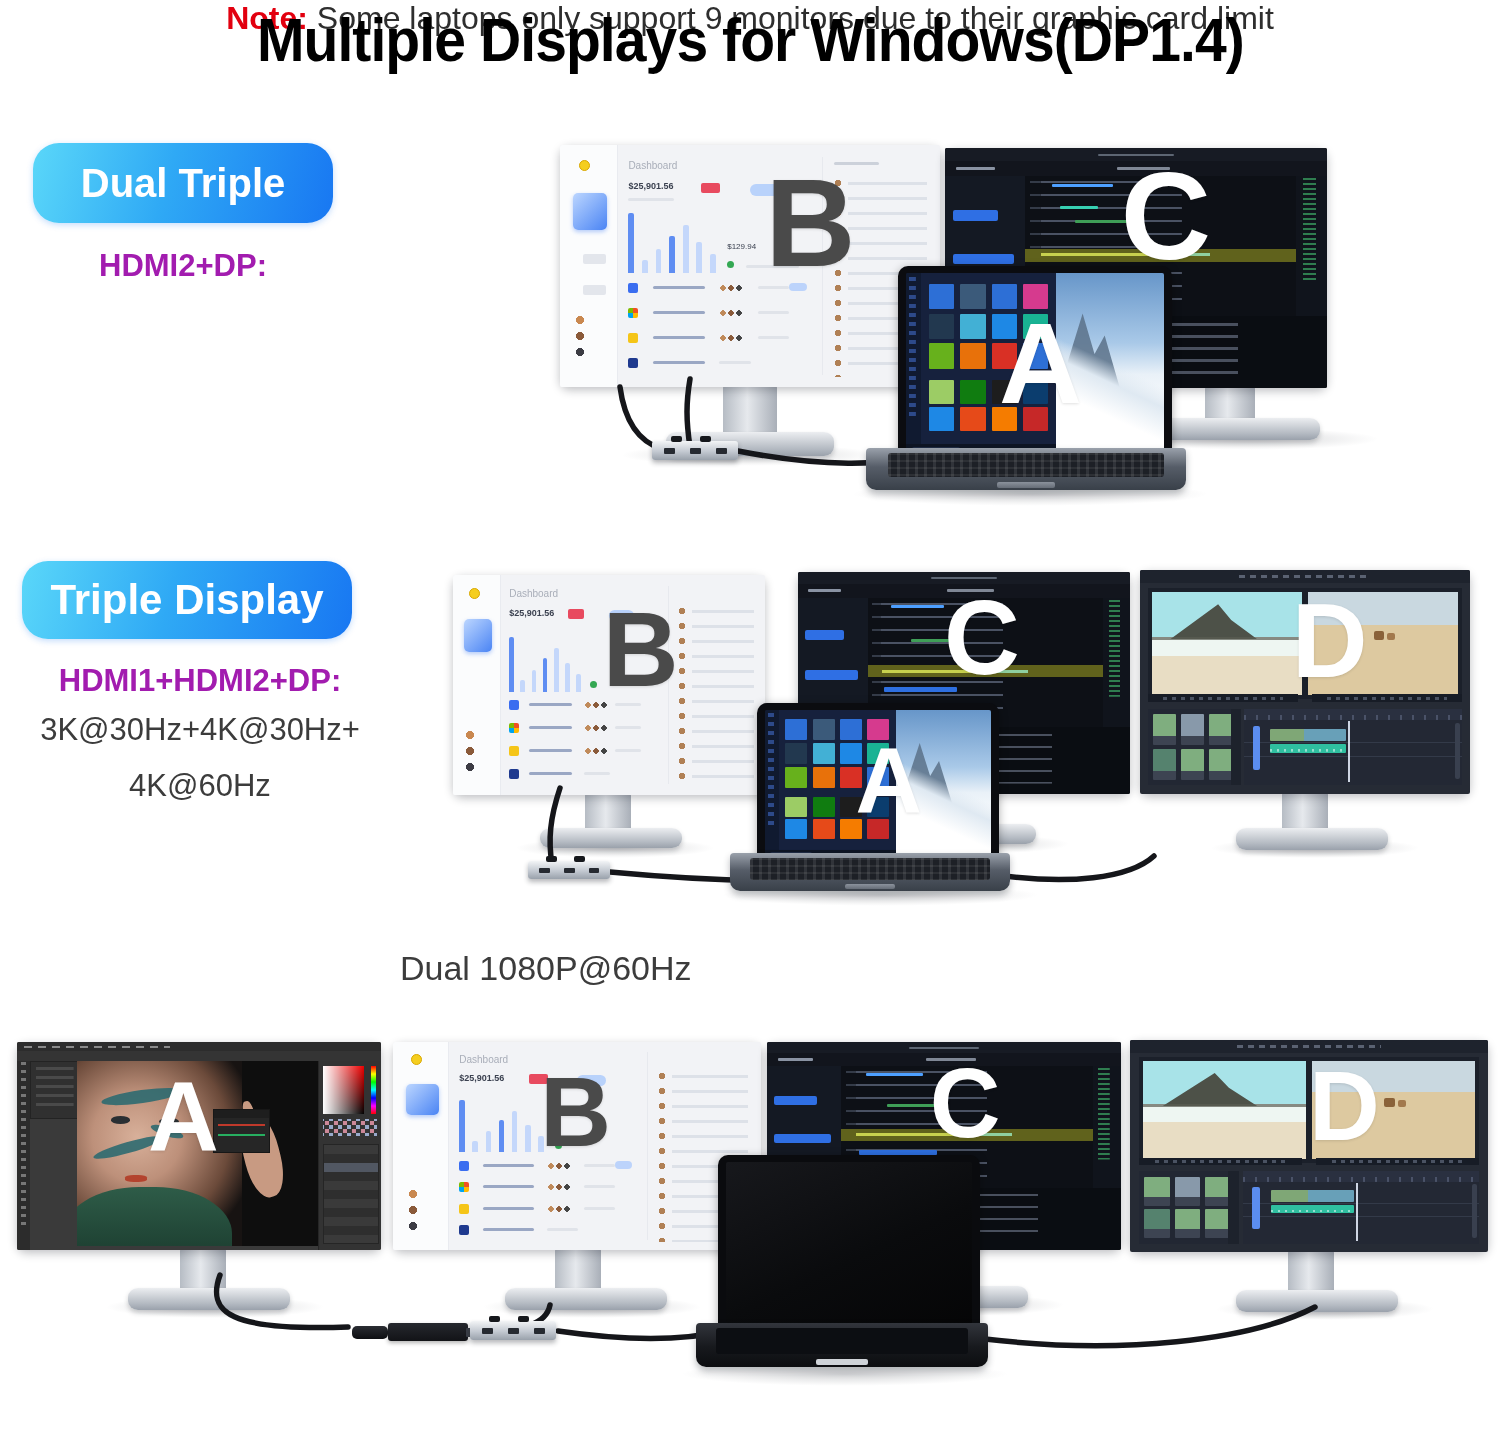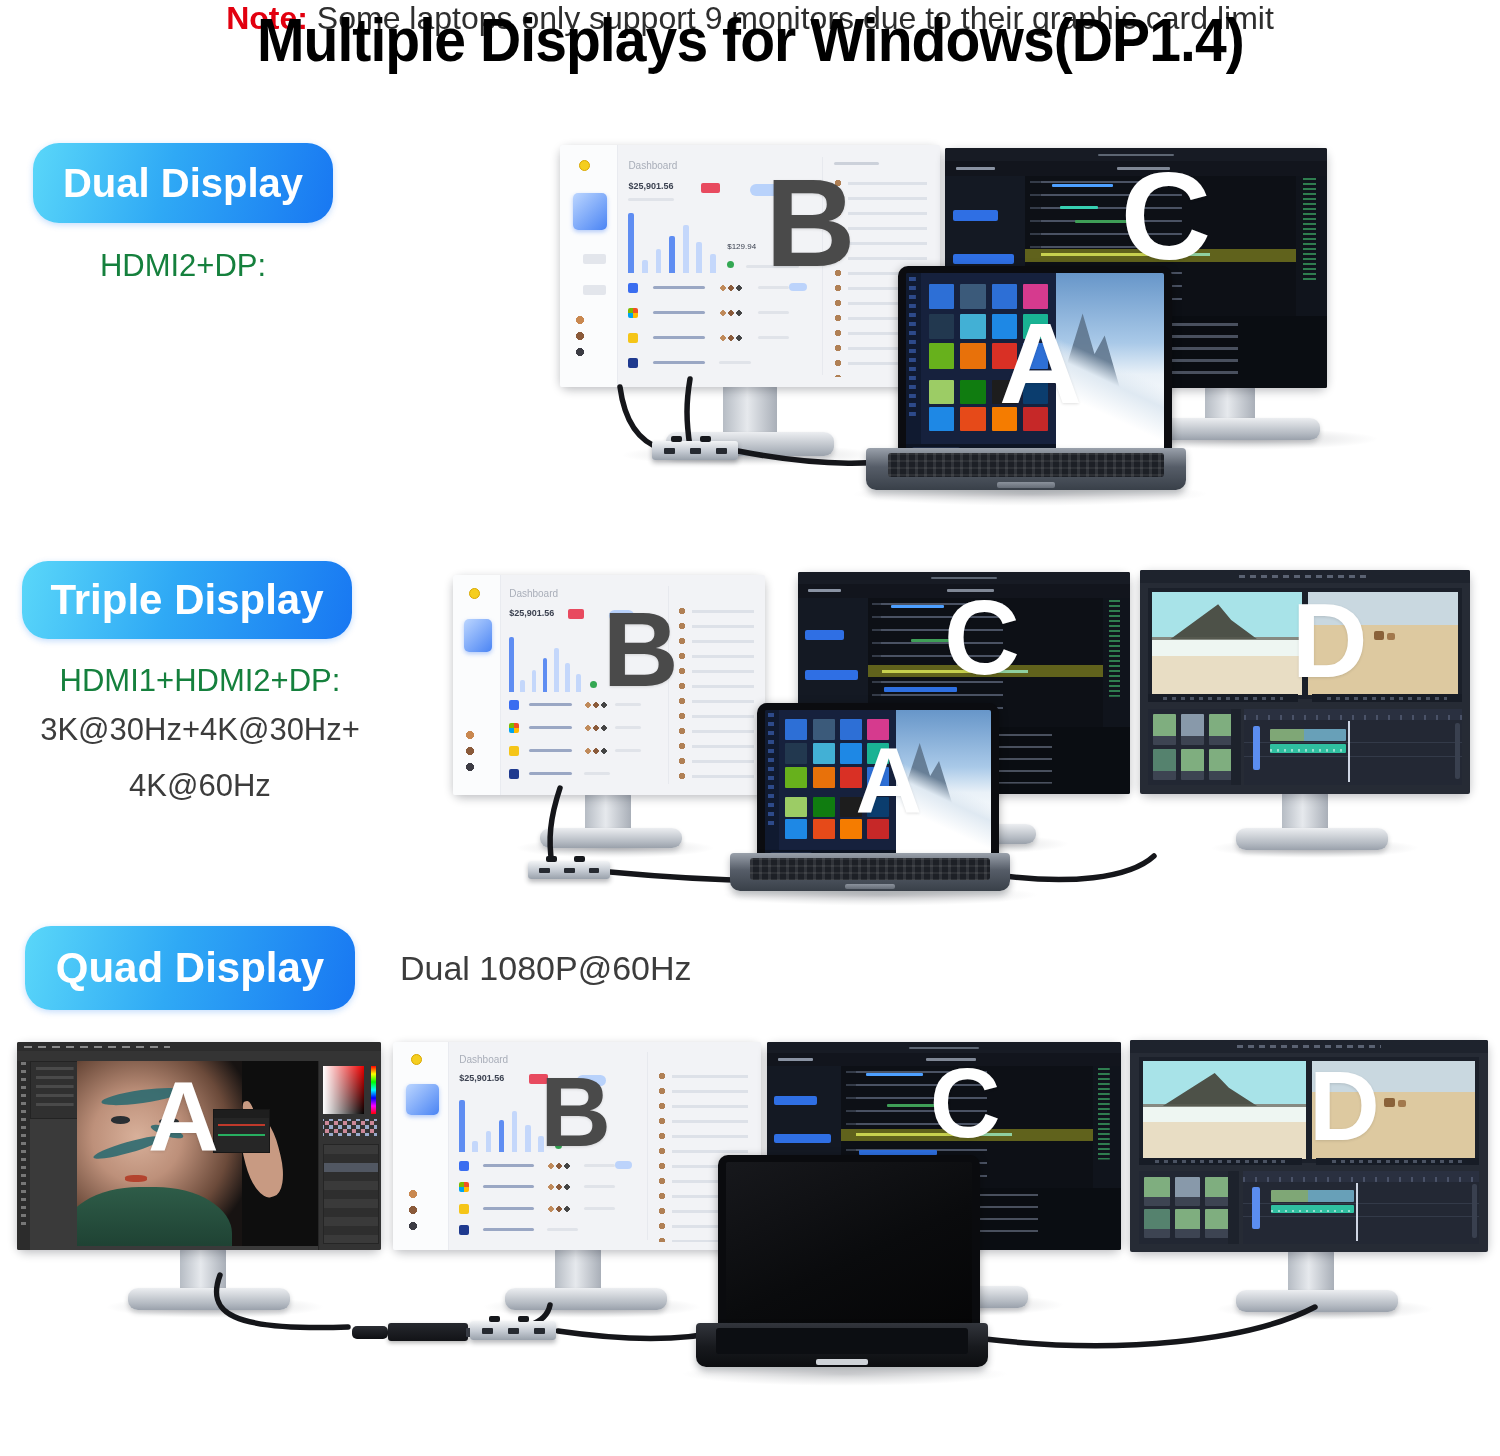--- a/index.html
+++ b/index.html
@@ -5,21 +5,21 @@
   html,body{margin:0;padding:0;background:#fff;}
   #page{position:relative;width:1500px;height:1456px;background:#fff;overflow:hidden;
         font-family:"Liberation Sans","DejaVu Sans",sans-serif;}
   .abs{position:absolute;}
   
   .title{left:0;right:0;top:4px;text-align:center;color:#000;font-weight:bold;}
   .title span{display:inline-block;font-size:62px;letter-spacing:-1px;transform:scaleX(.92);}
   .badge{border-radius:26px;background:linear-gradient(105deg,#5ad7f9 0%,#2fa9f5 45%,#1877f2 100%);
          color:#fff;font-weight:bold;display:flex;align-items:center;justify-content:center;
          box-shadow:0 2px 6px rgba(24,119,242,.25);}
-  .cfg-b{font-weight:normal;color:#15803d;text-align:center;}
+  .cfg-b{font-weight:bold;color:#a21caf;text-align:center;}
   .cfg-r{font-weight:normal;color:#3c3c3c;text-align:center;}
   .note{left:0;right:0;top:1416px;text-align:center;font-size:32px;color:#2e2e2e;}
   .note b{color:#e2000f;font-weight:bold;}
   
   .monitor{position:absolute;background:#0f766e;border-radius:9px;
            box-shadow:0 3px 10px rgba(20,25,35,.28);z-index:2;}
   .screen{position:relative;width:100%;height:100%;overflow:hidden;border-radius:2px;}
   .neck{position:absolute;background:linear-gradient(90deg,#b6bcc4,#e6e9ed 45%,#a9afb8);z-index:1;border-radius:3px;}
   .base{position:absolute;background:linear-gradient(180deg,#eceef1,#b4bac2 70%,#9aa1ab);
         border-radius:10px/9px;z-index:1;box-shadow:0 3px 5px rgba(30,35,45,.22);}
@@ -230,21 +230,21 @@
   .p-layers:before{content:"";position:absolute;left:0;right:0;top:18px;height:9px;background:#515762;}
 </style>
 </head>
 <body>
 
 <div id="page">
 
   <div class="abs title"><span>Multiple Displays for Windows(DP1.4)</span></div>
 
   <div class="abs badge" style="left:33px;top:143px;width:300px;height:80px;font-size:40px;">
-      <span>Dual Display</span>
+      <span>Dual Triple</span>
     </div>
   <div class="abs cfg-b" style="left:8px;top:248px;width:350px;font-size:31px;">HDMI2+DP:</div>
 
   <div class="shadow" style="left:620px;top:444px;width:260px;height:22px;"></div>
   <div class="shadow" style="left:1120px;top:428px;width:260px;height:22px;"></div>
   <div class="shadow" style="left:850px;top:482px;width:360px;height:24px;"></div>
 
   <div class="neck" style="left:723px;top:385px;width:54px;height:52px;"></div>
   <div class="base" style="left:666px;top:432px;width:168px;height:24px;"></div>
   <div class="neck" style="left:1205px;top:386px;width:50px;height:40px;"></div>
@@ -546,23 +546,20 @@
       <div class="w-task"></div>
       <div class="w-photo"></div>
       <div class="big" style="left:40%;top:16%;font-size:92px;color:#fff;">A</div>
     </div>
   </div>
   <div class="lap-deck" style="left:730px;top:853px;width:280px;height:38px;">
     <div class="kb"></div>
     <div class="tp"></div>
   </div>
 
-  <div class="abs badge" style="left:25px;top:926px;width:330px;height:84px;font-size:42px;">
-      <span>Quad Display</span>
-    </div>
   <div class="abs" style="left:400px;top:938px;height:60px;display:flex;align-items:center;gap:16px;">
     <span style="font-size:34px;color:#3c3c3c;">Dual 1080P@60Hz</span>
   </div>
 
   <div class="shadow" style="left:105px;top:1296px;width:220px;height:22px;"></div>
   <div class="shadow" style="left:482px;top:1296px;width:220px;height:22px;"></div>
   <div class="shadow" style="left:855px;top:1294px;width:210px;height:22px;"></div>
   <div class="shadow" style="left:1215px;top:1298px;width:220px;height:22px;"></div>
   <div class="shadow" style="left:680px;top:1362px;width:330px;height:24px;"></div>
 

